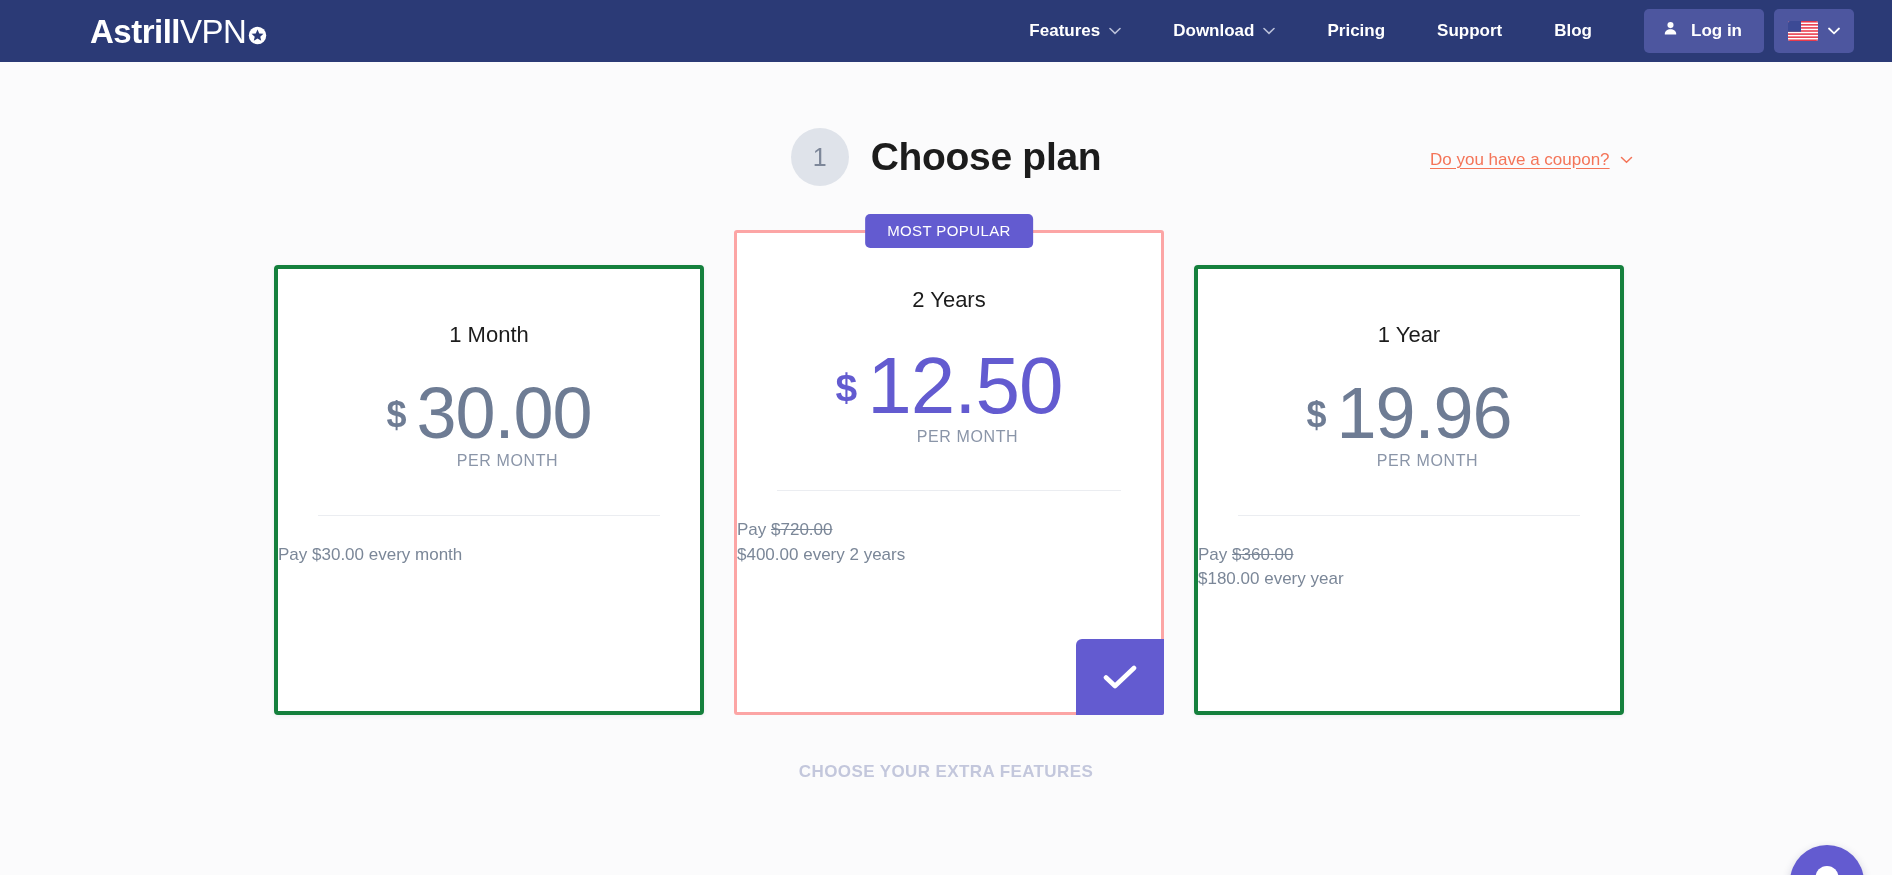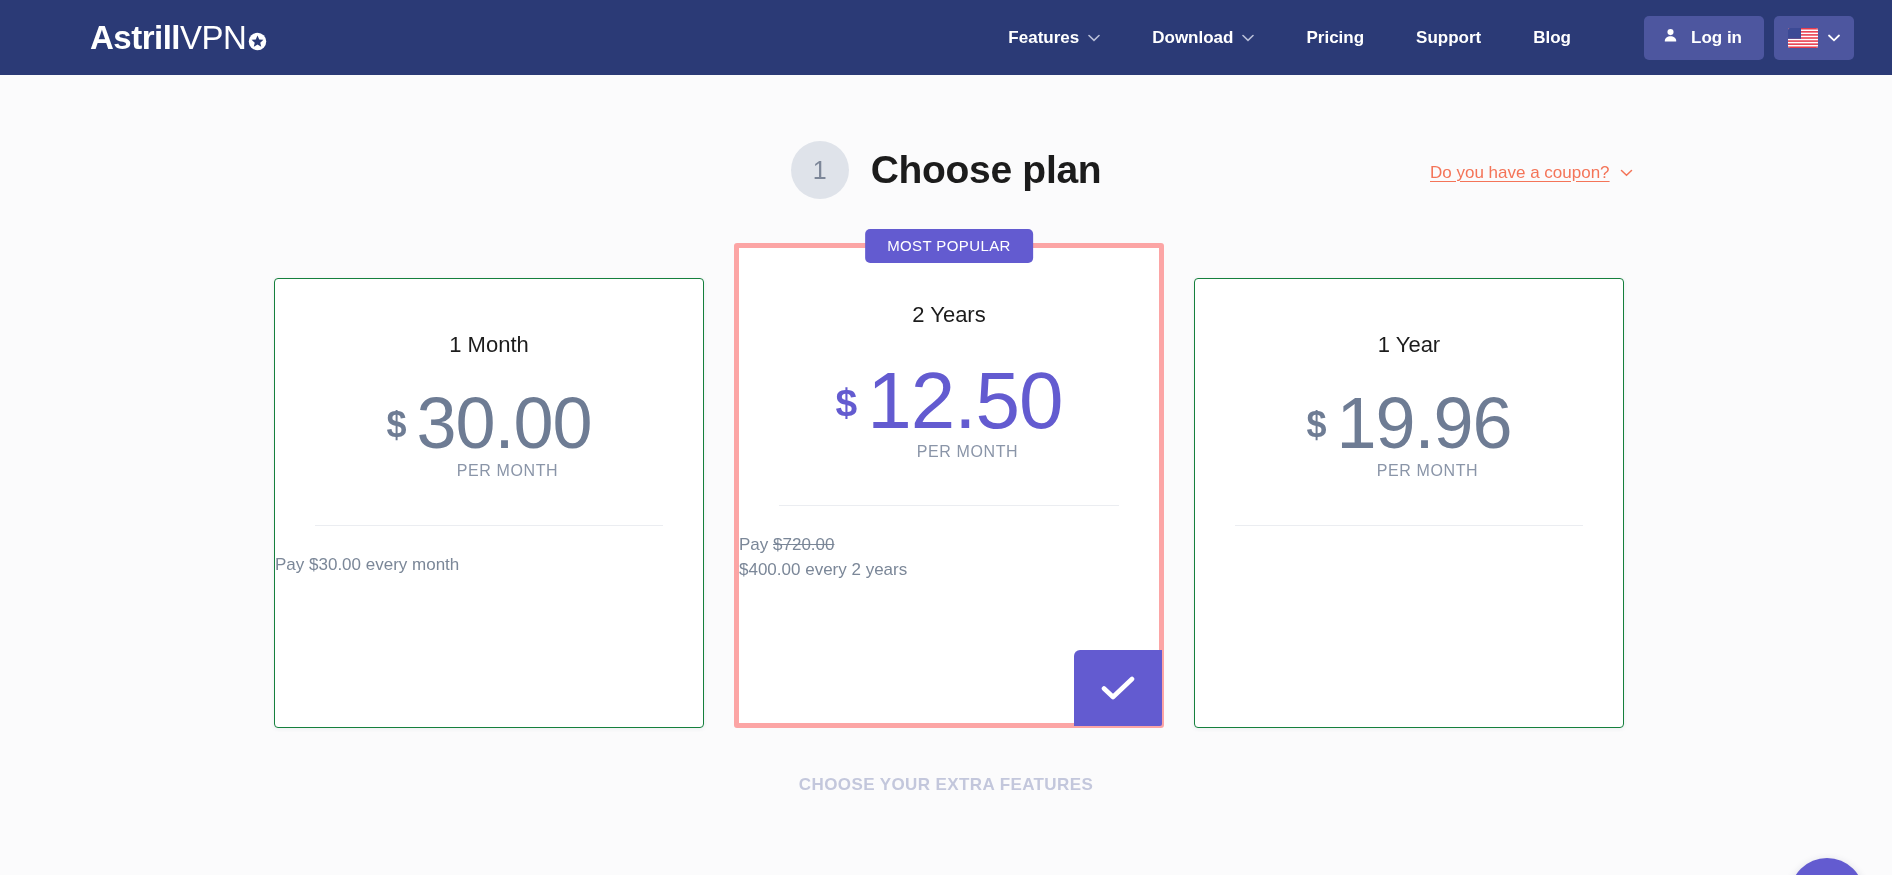--- a/index.html
+++ b/index.html
@@ -12,21 +12,21 @@
 
   body {
     font-family: "Liberation Sans", sans-serif;
     background: #fbfbfc;
     color: #333;
     position: relative;
   }
 
   
   .header {
-    height: 75px;
+    height: 62px;
     background: #2b3a76;
     display: flex;
     align-items: center;
     padding: 0 38px 0 90px;
     position: relative;
     z-index: 20;
   }
 
   .logo {
     display: flex;
@@ -84,21 +84,20 @@
     align-items: center;
     gap: 12px;
     background: #4d569f;
     border-radius: 5px;
     height: 44px;
     padding: 0 22px 0 18px;
     color: #fff;
     font-size: 17px;
     font-weight: bold;
     cursor: pointer;
-    margin-left: 21px;
   }
 
   .lang-btn {
     display: flex;
     align-items: center;
     gap: 10px;
     background: #4d569f;
     border-radius: 5px;
     height: 44px;
     padding: 0 14px;
@@ -177,28 +176,28 @@
   .card {
     width: 430px;
     background: #ffffff;
     position: relative;
     cursor: pointer;
   }
 
   .card.plain {
     height: 450px;
     margin-top: 35px;
-    border: 1px solid #15803d;
+    border: 4px solid #15803d;
     border-radius: 4px;
     box-shadow: 0 1px 4px rgba(40,50,80,0.07);
   }
 
   .card.selected {
     height: 485px;
-    border: 5px solid #fca5a5;
+    border: 3px solid #fca5a5;
     border-radius: 3px;
   }
 
   .badge {
     position: absolute;
     top: -19px;
     left: 50%;
     transform: translateX(-50%);
     background: #635bd0;
     color: #fff;
@@ -445,20 +444,24 @@
     </div>
 
     <div class="card plain">
       <div class="card-title">1 Year</div>
       <div class="price-row">
         <span class="currency">$</span>
         <span class="amount">19.96</span>
       </div>
       <div class="per-month">PER MONTH</div>
       <div class="divider"></div>
+      <div class="pay-lines">
+        <div><span>Pay </span><span class="strike">$360.00</span></div>
+        <div>$180.00 every year</div>
+      </div>
     </div>
 
   </div>
 
   <div class="extra-features">CHOOSE YOUR EXTRA FEATURES</div>
 
   <div class="chat-bubble">
     <span>
       <svg width="40" height="40" viewBox="0 0 40 40">
         <circle cx="20" cy="17.5" r="11.5" fill="#ffffff"></circle>

